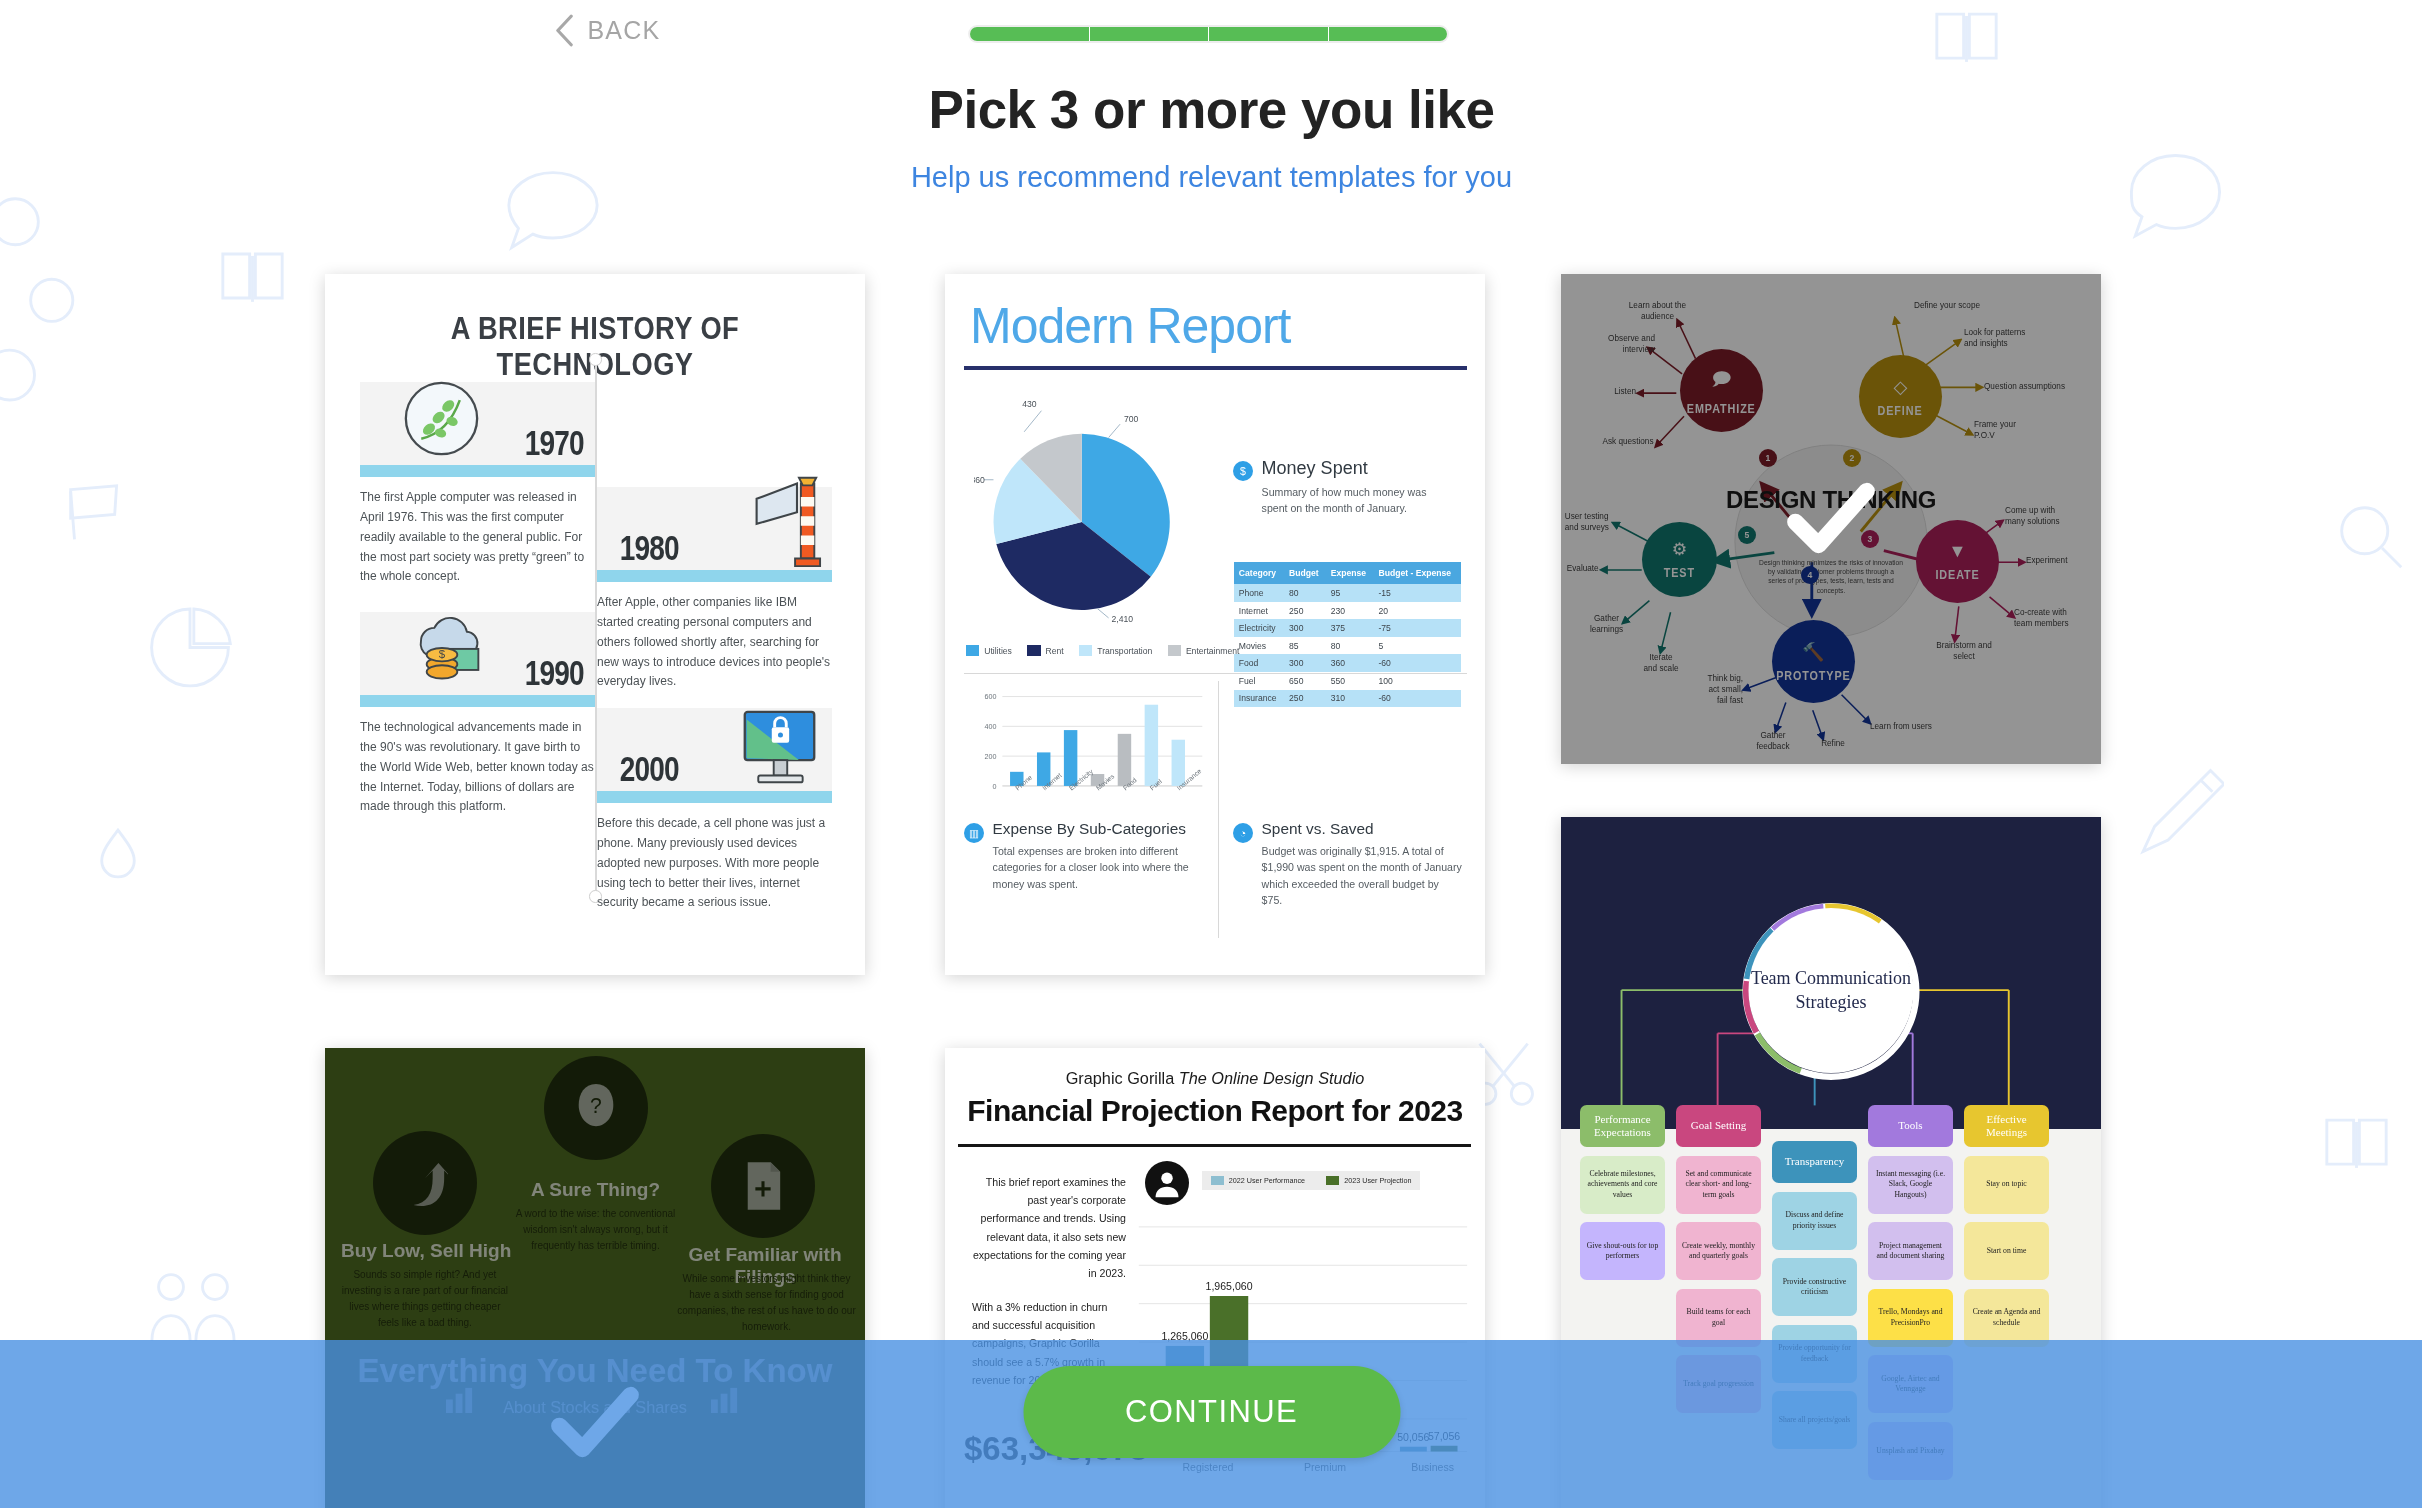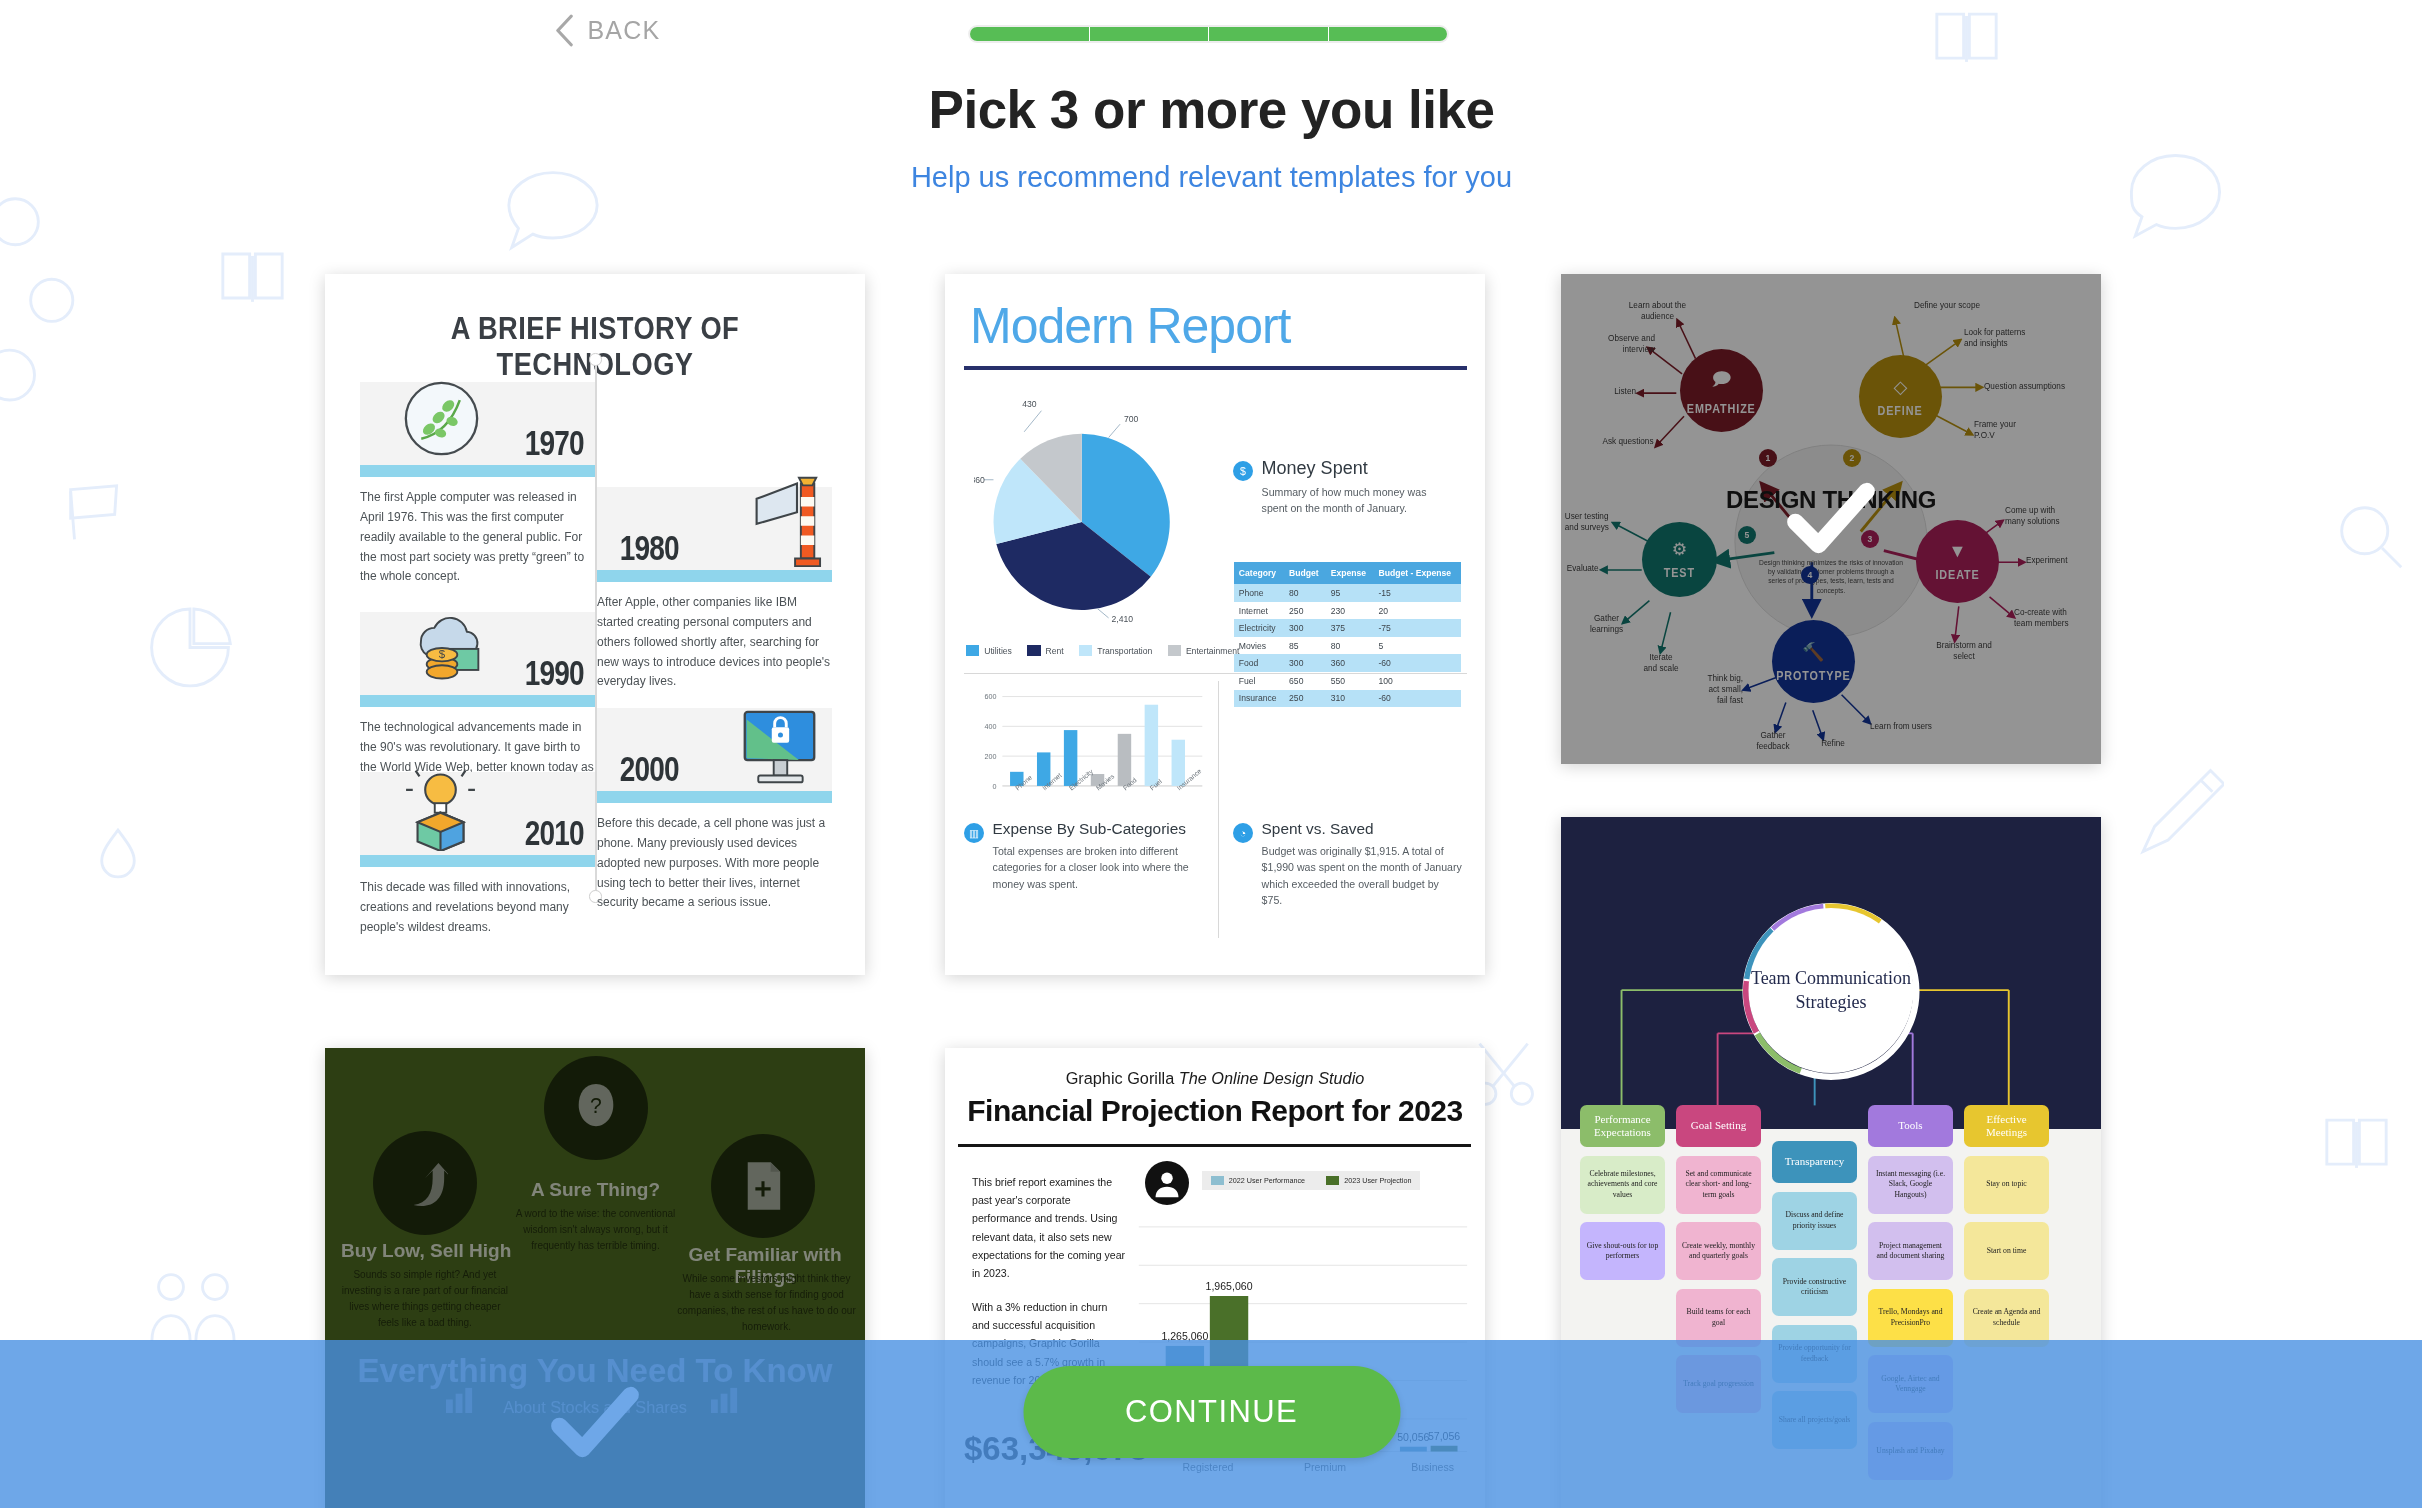--- a/index.html
+++ b/index.html
@@ -324,34 +324,20 @@
             <path d="M39 20v-4a6 6 0 0 1 12 0v4" fill="none" stroke="#fff" stroke-width="3"></path>
             <circle cx="45" cy="28" r="2.6" fill="#2e8ede"></circle>
             <rect x="38" y="54" width="14" height="16" fill="#c8ced3" stroke="#3f4549" stroke-width="2"></rect>
             <rect x="22" y="70" width="46" height="7" rx="2" fill="#e3e7ea" stroke="#3f4549" stroke-width="2"></rect>
           </svg>
           <div class="tl-year" style="left:7.7px;">2000</div>
         </div>
         <div class="tl-body">Before this decade, a cell phone was just a phone. Many previously used devices adopted new purposes. With more people using tech to better their lives, internet security became a serious issue.</div>
       </div>
 
-      <div class="tl-item" style="left:35px;top:498px;width:235px;">
-        <div class="tl-band">
-          <svg class="tl-ill" style="left:38px;bottom:3.8px;" width="85" height="88" viewBox="0 0 88 92">
-            <circle cx="44" cy="28" r="16" fill="#f7bc42" stroke="#3f4549" stroke-width="2.2"></circle>
-            <rect x="38" y="42" width="12" height="10" fill="#fff" stroke="#3f4549" stroke-width="2"></rect>
-            <path d="M44 52L20 62v20l24 10 24-10V62z" fill="#6ec9a4" stroke="#3f4549" stroke-width="2.2"></path>
-            <path d="M44 52l24 10v20l-24 10z" fill="#4fa3e0" stroke="#3f4549" stroke-width="2.2"></path>
-            <path d="M44 52L20 62l24 10 24-10z" fill="#f2a72c" stroke="#3f4549" stroke-width="2.2"></path>
-            <path d="M18 8l4 6M70 8l-4 6M8 28h7M73 28h7" stroke="#3f4549" stroke-width="2.4"></path>
-          </svg>
-          <div class="tl-year" style="right:11.5px;">2010</div>
-        </div>
-        <div class="tl-body">This decade was filled with innovations, creations and revelations beyond many people's wildest dreams.</div>
-      </div>
     </div>
   </div>
 
   <div class="card c2">
     <div class="inner">
       <div class="mr-title">Modern Report</div>
       <div class="mr-rule"></div>
 
       <svg style="position:absolute;left:29px;top:106px;" width="250" height="259" viewBox="0 0 260 270">
         <g transform="translate(112,148)">
@@ -761,21 +747,21 @@
 
   <div class="card c6">
     <div class="inner">
       <div class="fp-kicker">
         <b>Graphic Gorilla</b>
         <i>The Online Design Studio</i>
       </div>
       <div class="fp-title">Financial Projection Report for 2023</div>
       <div class="fp-rule"></div>
 
-      <div class="fp-p" style="top:125px;">This brief report examines the past year's corporate performance and trends. Using relevant data, it also sets new expectations for the coming year in 2023.</div>
+      <div class="fp-p" style="top:125px;text-align:right;">This brief report examines the past year's corporate performance and trends. Using relevant data, it also sets new expectations for the coming year in 2023.</div>
       <div class="fp-p" style="top:250px;">With a 3% reduction in churn and successful acquisition campaigns, Graphic Gorilla should see a 5.7% growth in revenue for 2023 at about</div>
       <div class="fp-big">$63,345,678</div>
 
       <svg style="position:absolute;left:200px;top:113px;" width="44" height="44" viewBox="0 0 46 46">
         <circle cx="23" cy="23" r="23" fill="#111111"></circle>
           <circle cx="23" cy="18" r="6" fill="#fff"></circle>
           <path d="M11 38c0-7 5-11 12-11s12 4 12 11z" fill="#fff"></path>
       </svg>
 
       <div class="fp-legend">

